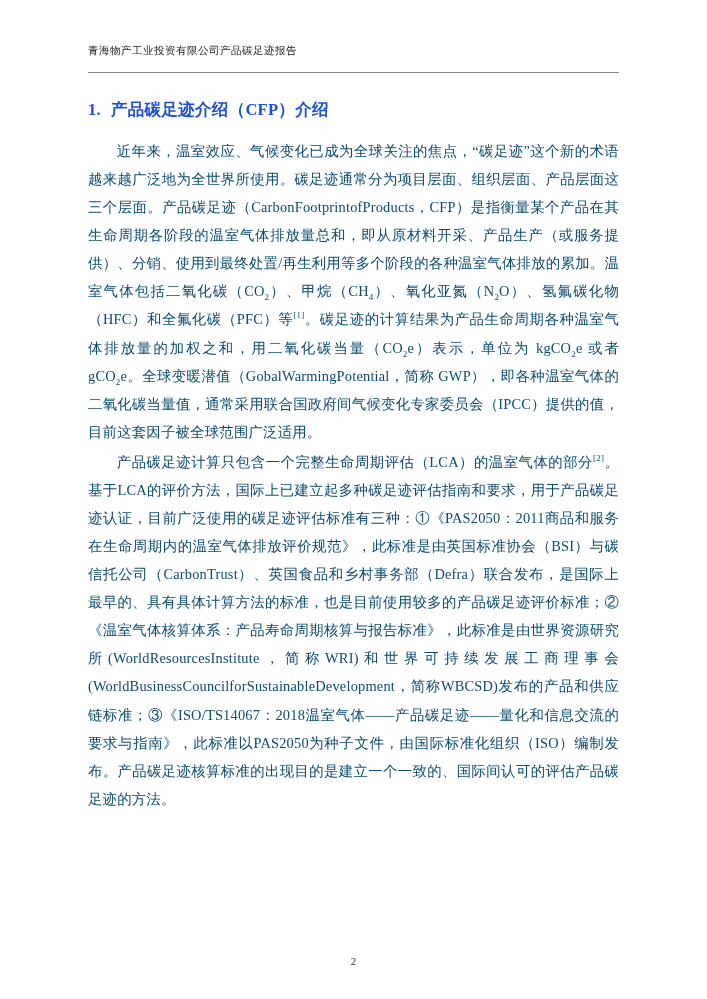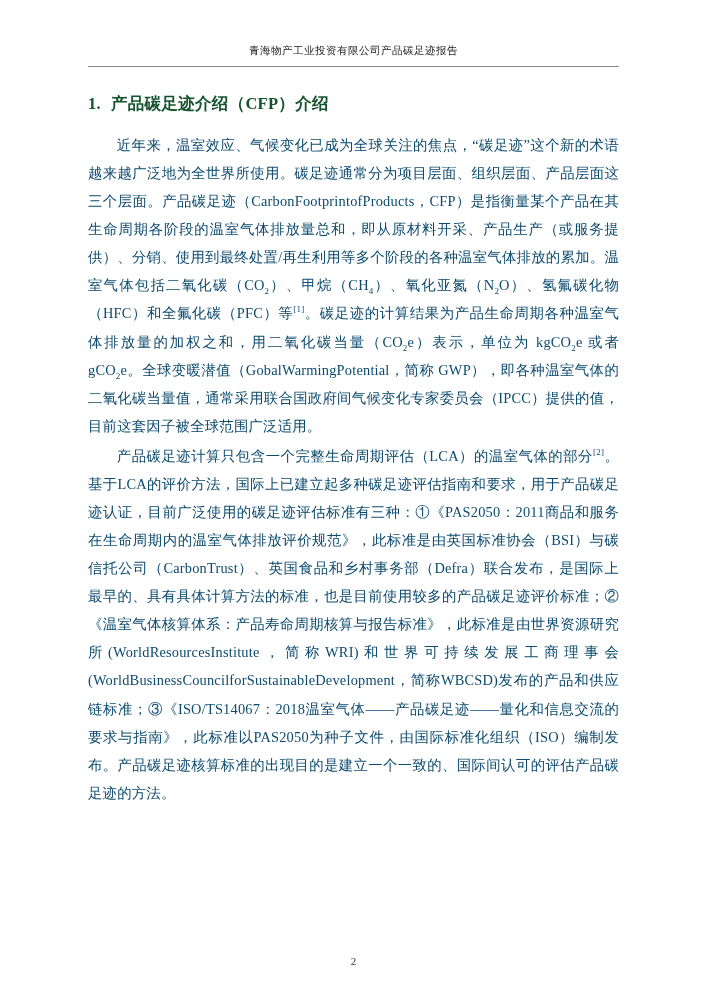--- a/index.html
+++ b/index.html
@@ -20,36 +20,35 @@
     overflow: hidden;
   }
   .page-inner {
     position: absolute;
     left: 88px;
     right: 88px;
     top: 44px;
     bottom: 40px;
   }
   .header {
-    text-align: center;
     font-size: 10.5px;
     color: #1a1a1a;
     letter-spacing: 0.5px;
-    padding-bottom: 8px;
+    padding-bottom: 14px;
     border-bottom: 1px solid #8a8a8a;
     font-family: "Liberation Serif", "DejaVu Serif", serif;
   }
   .content {
     margin-top: 26px;
   }
   h1.section-title {
     font-size: 16.5px;
     font-weight: bold;
     margin: 0 0 16px 0;
-    color: #14532d;
+    color: #1d4ed8;
     letter-spacing: 0.3px;
   }
   h1.section-title .num {
     margin-right: 10px;
   }
   p.body-para {
     font-size: 14.4px;
     line-height: 1.95;
     color: #0c4a6e;
     margin: 0 0 2px 0;

